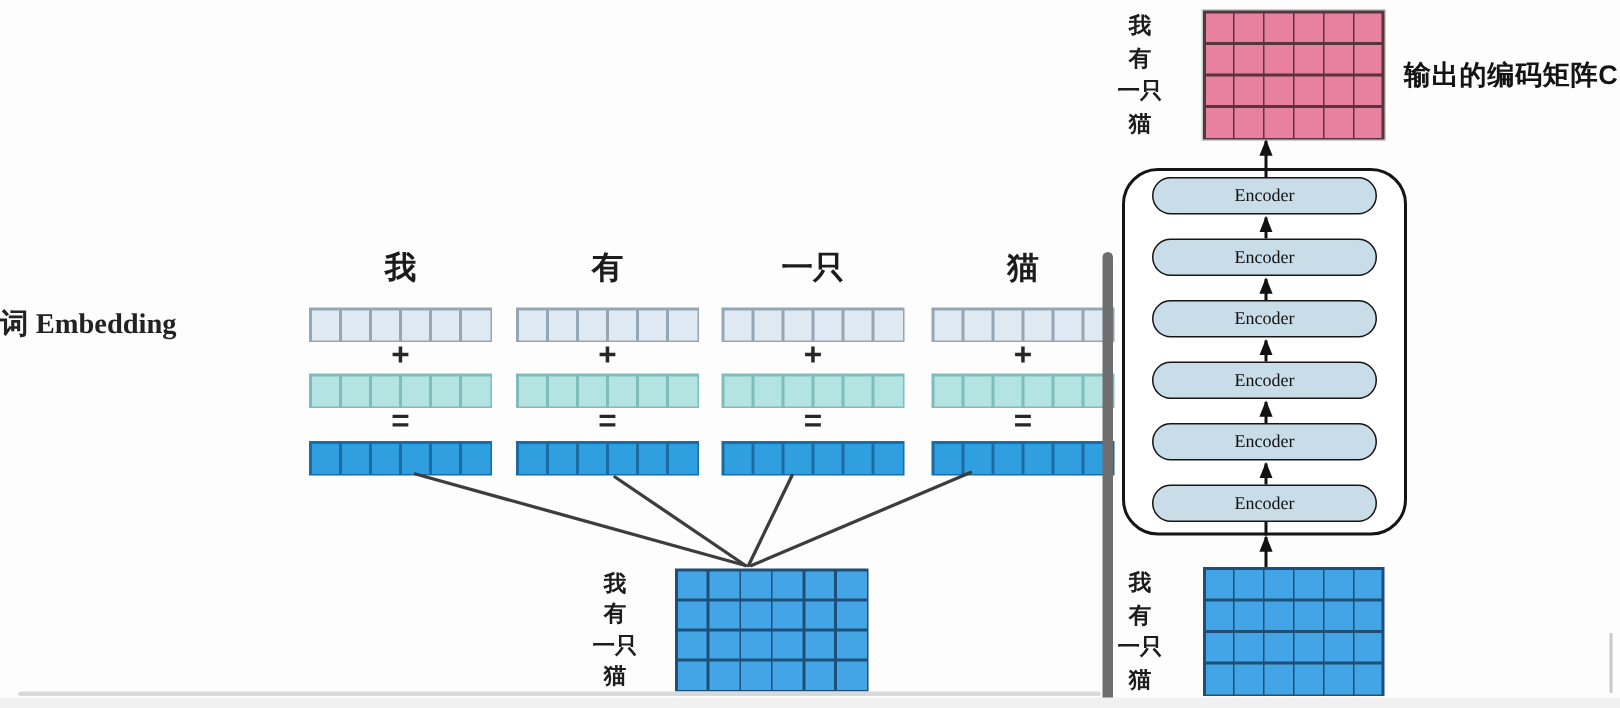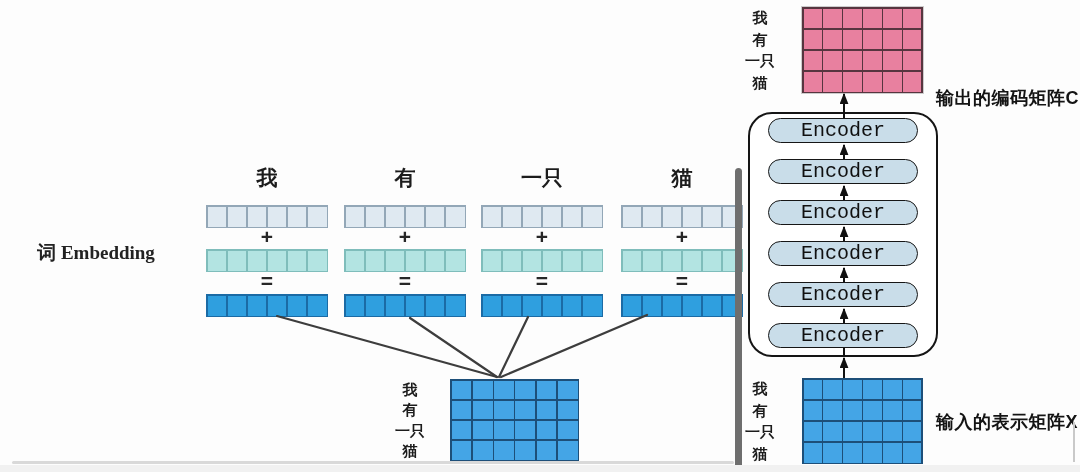--- a/index.html
+++ b/index.html
@@ -1,22 +1,22 @@
 <!DOCTYPE html>
 <html style="--word-fill: #dfe9f1; --word-border: #93a7b7; --pos-fill: #b3e4e2; --pos-border: #7fbdbb; --trans-fill: #2f9fdf; --trans-border: #1b6ba5; --blue-fill: #44a5e6; --blue-line: #1d4f79; --pink-fill: #e8809f; --pink-line: #57353f; --encoder-fill: #c9dde9; --divider: #6e6e6e;"><head>
 <meta charset="utf-8">
 <style>
   html,body{margin:0;padding:0;background:#fdfdfd;font-family:"Liberation Sans",sans-serif;}
   .stage{position:relative;width:1080px;height:472px;overflow:hidden;background:#fdfdfd;}
   .abs{position:absolute;box-sizing:border-box;}
 
   
   .col-label{width:122px;text-align:center;font-size:21px;font-weight:700;color:#1c1c1c;}
-  .row-label{left:0;width:192px;text-align:center;font-size:19px;color:#222;
-             font-family:"Liberation Serif",serif;font-weight:600;white-space:nowrap;margin-top:37px;}
+  .row-label{left:0;width:192px;text-align:left;font-size:19px;color:#222;
+             font-family:"Liberation Serif",serif;font-weight:600;white-space:nowrap;}
   .op{width:122px;text-align:center;font-size:21px;font-weight:700;color:#272727;line-height:18px;}
 
   
   .strip{display:grid;grid-template-columns:repeat(6,1fr);gap:1.5px;padding:1.5px;
          width:122px;height:23px;}
   .strip.r1{background:var(--word-border);}
   .strip.r1 .cell{background:var(--word-fill);}
   .strip.r2{background:var(--pos-border);}
   .strip.r2 .cell{background:var(--pos-fill);}
   .strip.r3{background:var(--trans-border);}
@@ -31,21 +31,21 @@
 
   .vlabels{display:flex;flex-direction:column;justify-content:space-around;
            text-align:center;font-size:15px;font-weight:700;color:#1c1c1c;line-height:1;}
 
   .caption{font-size:18px;font-weight:700;color:#141414;white-space:nowrap;letter-spacing:0.5px;}
 
   
   .enc-box{border:2.2px solid #151515;border-radius:24px;background:#ffffff;}
   .pill{width:150px;height:25px;border:1.8px solid #161616;border-radius:13px;
         background:var(--encoder-fill);display:flex;align-items:center;justify-content:center;
-        font-family:Liberation Mono, monospace;font-size:20px;color:#101010;}
+        font-family:Liberation Serif, serif;font-size:12px;color:#101010;}
 
   .divider{background:var(--divider);border-radius:3.5px 3.5px 0 0;}
   svg.overlay{position:absolute;left:0;top:0;pointer-events:none;}
 </style>
 </head>
 <body>
 
 <div class="stage">
 
   <div class="abs col-label" style="left:206px;top:164px;">我</div>
@@ -235,21 +235,21 @@
       <div class="mcell"></div>
       <div class="mcell"></div>
       <div class="mcell"></div>
       <div class="mcell"></div>
       <div class="mcell"></div>
       <div class="mcell"></div>
       <div class="mcell"></div>
       <div class="mcell"></div>
       <div class="mcell"></div>
     </div>
-  <div class="abs caption" style="left:936px;top:38px;margin-top:48px;">输出的编码矩阵C</div>
+  <div class="abs caption" style="left:936px;top:38px;">输出的编码矩阵C</div>
 
   <div class="abs enc-box" style="left:748px;top:112px;width:190px;height:245px;"></div>
   <div class="abs pill" style="left:768px;top:118px;">Encoder</div>
   <div class="abs pill" style="left:768px;top:159px;">Encoder</div>
   <div class="abs pill" style="left:768px;top:200px;">Encoder</div>
   <div class="abs pill" style="left:768px;top:241px;">Encoder</div>
   <div class="abs pill" style="left:768px;top:282px;">Encoder</div>
   <div class="abs pill" style="left:768px;top:323px;">Encoder</div>
 
   <svg class="overlay" width="1080" height="472">
@@ -295,17 +295,16 @@
       <div class="mcell"></div>
       <div class="mcell"></div>
       <div class="mcell"></div>
       <div class="mcell"></div>
       <div class="mcell"></div>
       <div class="mcell"></div>
       <div class="mcell"></div>
       <div class="mcell"></div>
       <div class="mcell"></div>
     </div>
-  <div class="abs caption" style="left:936px;top:410px;">输入的表示矩阵X</div>
 
   <div class="abs" style="left:1073px;top:422px;width:2px;height:40px;background:#c9c9c9;"></div>
   <div class="abs" style="left:0;top:465px;width:1080px;height:7px;background:#f1f1f1;"></div>
 </div>
 
 </body></html>

